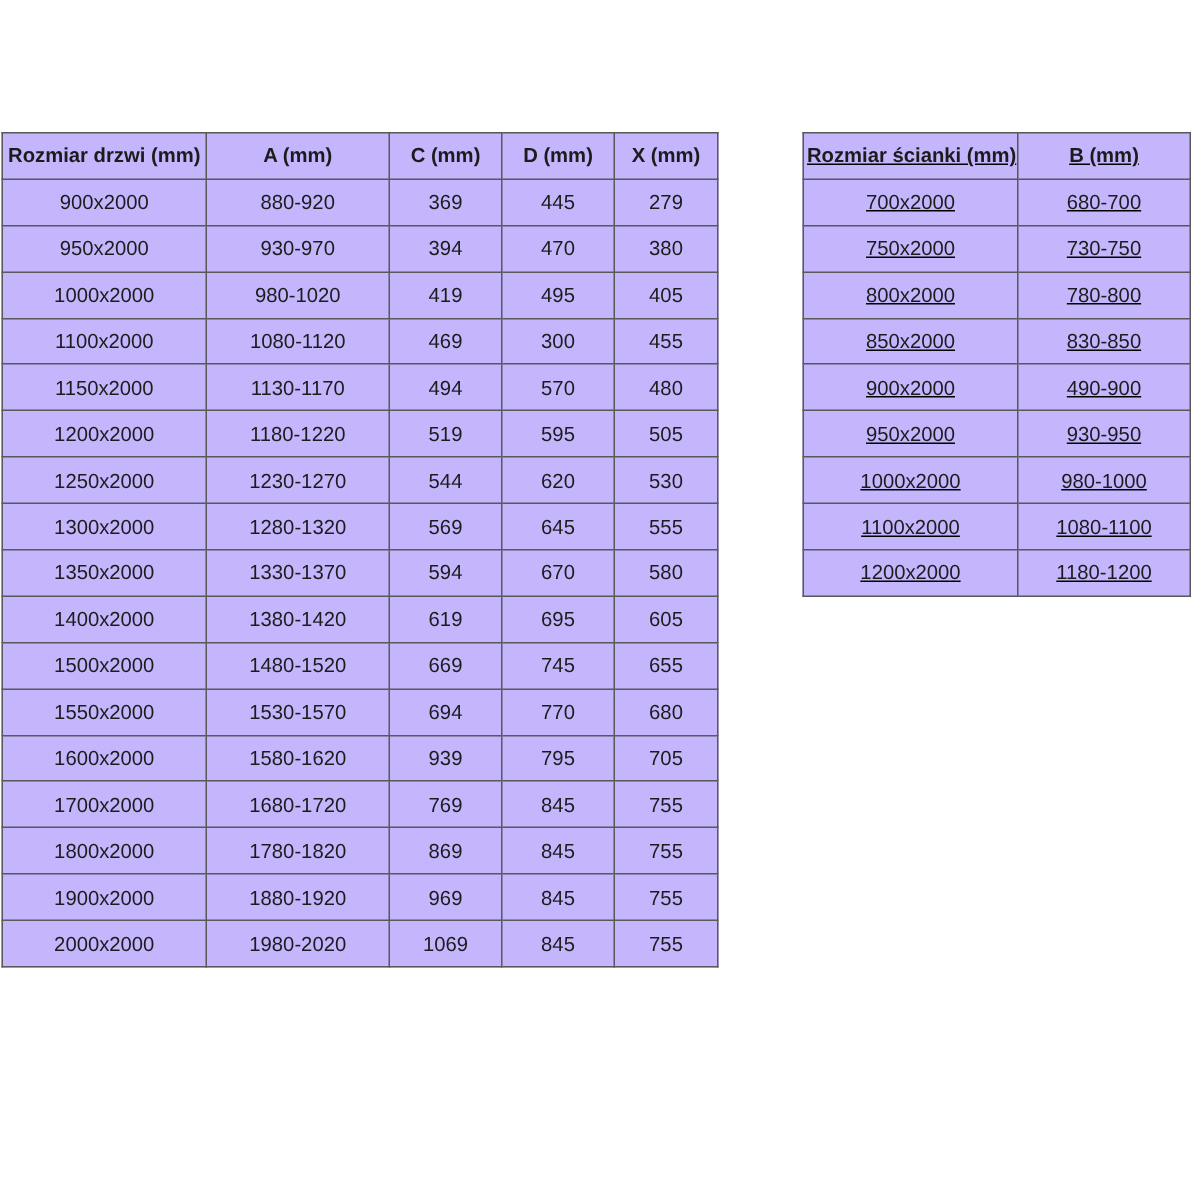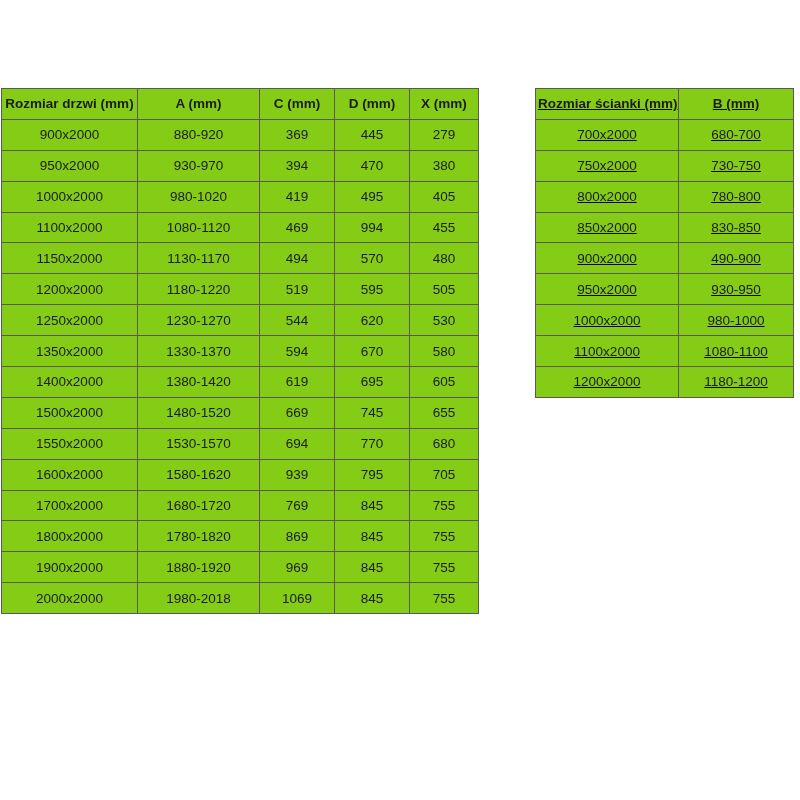--- a/index.html
+++ b/index.html
@@ -15,21 +15,21 @@
   .page {
     position: relative;
     width: 800px;
     height: 800px;
     background: #ffffff;
   }
   table.spec-table {
     position: absolute;
     border-collapse: collapse;
     table-layout: fixed;
-    background: #84cc16;
+    background: #c4b5fd;
   }
   table.spec-table th,
   table.spec-table td {
     border: 1px solid #595959;
     text-align: center;
     vertical-align: middle;
     padding: 0 2px;
     height: 29.9px;
     font-size: 13.5px;
     color: #1c1c1c;
@@ -99,21 +99,21 @@
           <td>1000x2000</td>
           <td>980-1020</td>
           <td>419</td>
           <td>495</td>
           <td>405</td>
         </tr>
         <tr>
           <td>1100x2000</td>
           <td>1080-1120</td>
           <td>469</td>
-          <td>994</td>
+          <td>300</td>
           <td>455</td>
         </tr>
         <tr>
           <td>1150x2000</td>
           <td>1130-1170</td>
           <td>494</td>
           <td>570</td>
           <td>480</td>
         </tr>
         <tr>
@@ -124,20 +124,27 @@
           <td>505</td>
         </tr>
         <tr>
           <td>1250x2000</td>
           <td>1230-1270</td>
           <td>544</td>
           <td>620</td>
           <td>530</td>
         </tr>
         <tr>
+          <td>1300x2000</td>
+          <td>1280-1320</td>
+          <td>569</td>
+          <td>645</td>
+          <td>555</td>
+        </tr>
+        <tr>
           <td>1350x2000</td>
           <td>1330-1370</td>
           <td>594</td>
           <td>670</td>
           <td>580</td>
         </tr>
         <tr>
           <td>1400x2000</td>
           <td>1380-1420</td>
           <td>619</td>
@@ -181,21 +188,21 @@
         </tr>
         <tr>
           <td>1900x2000</td>
           <td>1880-1920</td>
           <td>969</td>
           <td>845</td>
           <td>755</td>
         </tr>
         <tr>
           <td>2000x2000</td>
-          <td>1980-2018</td>
+          <td>1980-2020</td>
           <td>1069</td>
           <td>845</td>
           <td>755</td>
         </tr>
       </tbody>
   </table>
 
   <table class="spec-table" id="walls-table">
     <colgroup>
         <col>

